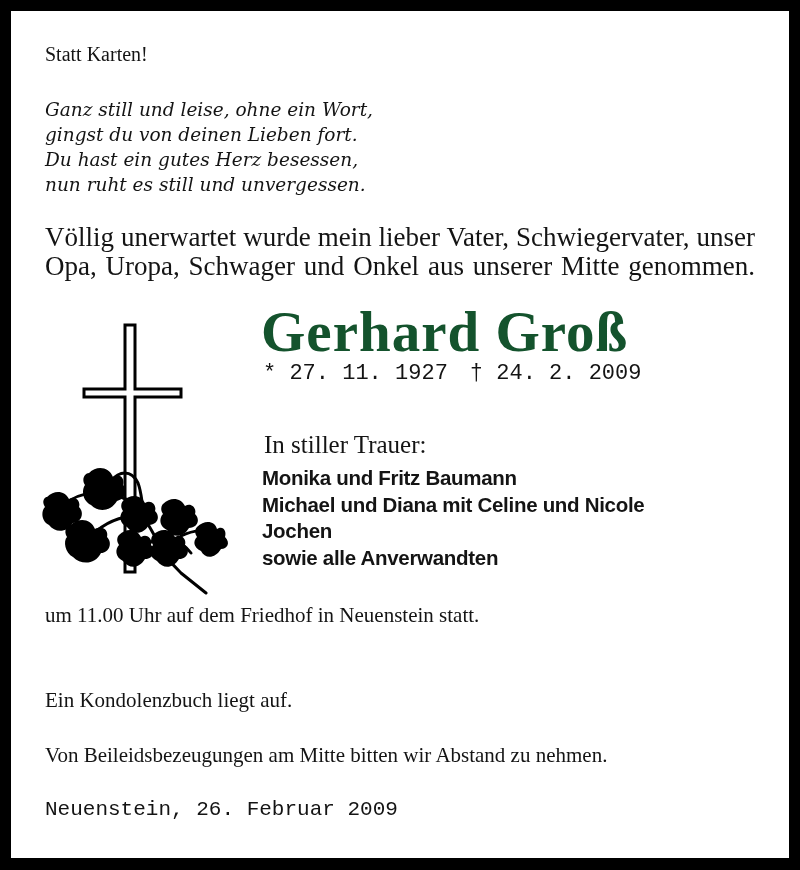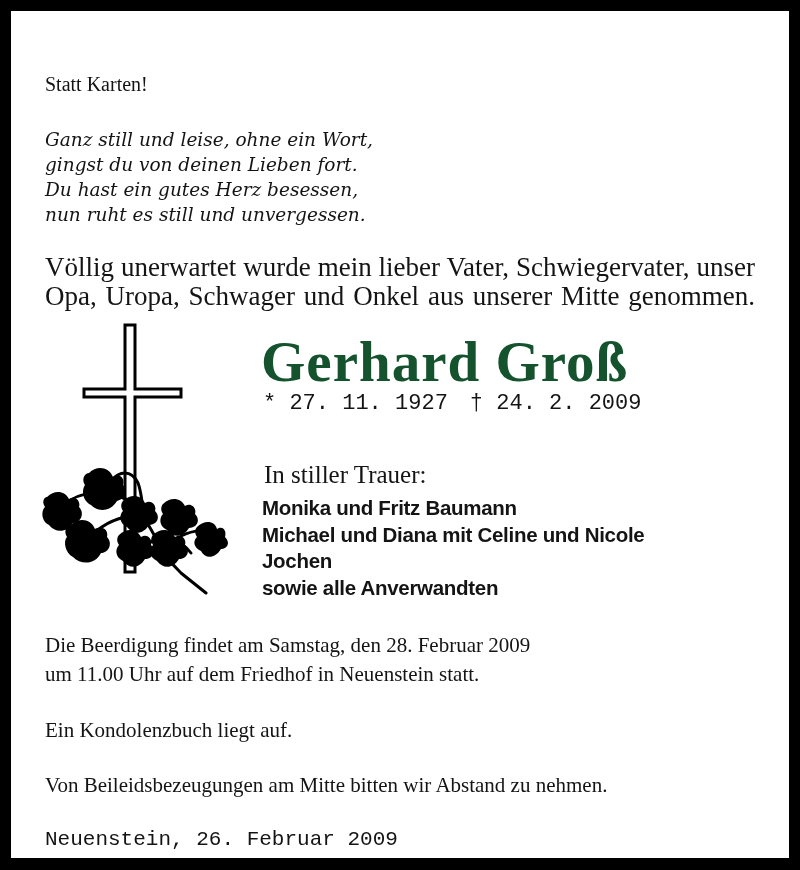--- a/index.html
+++ b/index.html
@@ -6,21 +6,21 @@
   body {
     width: 800px; height: 870px; background: #000;
     position: relative; overflow: hidden;
     font-family: "DejaVu Serif", "Liberation Serif", serif;
     color: #141414;
   }
   .card {
     position: absolute; left: 11px; top: 11px;
     width: 778px; height: 847px; background: #fff;
   }
-  .t { position: absolute; white-space: nowrap; margin-top: 30px; }
+  .t { position: absolute; white-space: nowrap; }
   .statt { left: 34px; top: 32px; font-size: 20px; font-family: "Liberation Serif", serif; }
   .poem { left: 34px; top: 86px; font-size: 18.5px; font-style: italic; line-height: 25px; font-family: "DejaVu Serif", serif; font-weight: 300;}
   .poem div { white-space: nowrap; }
   .intro { left: 34px; top: 212px; width: 710px; font-size: 27px; line-height: 29px; font-family: "Liberation Serif", serif; white-space: normal; text-align: justify; text-align-last: justify; }
   .intro div { text-align: justify; text-align-last: justify; }
   .name { left: 250px; top: 288px; font-size: 57px; font-weight: bold; font-family: "Liberation Serif", serif; letter-spacing: 1px; color: #14532d;}
   .dates { left: 252px; top: 350px; font-size: 22px; font-family: Liberation Mono, monospace; }
   .dates .sep { display: inline-block; width: 22px; }
   .trauer { left: 253px; top: 420px; font-size: 25px; font-family: "Liberation Serif", serif; }
   .names { left: 251px; top: 454px; font-size: 20.5px; font-weight: bold; line-height: 26.5px; font-family: Liberation Sans, sans-serif; }
@@ -87,20 +87,19 @@
   <div class="t trauer">In stiller Trauer:</div>
 
   <div class="t names">
     <div>Monika und Fritz Baumann</div>
     <div>Michael und Diana mit Celine und Nicole</div>
     <div>Jochen</div>
     <div>sowie alle Anverwandten</div>
   </div>
 
   <div class="t burial">
-    <div>Die Beerdigung findet am Samstag, den 28. Februar 2009</div>
     <div>um 11.00 Uhr auf dem Friedhof in Neuenstein statt.</div>
   </div>
 
   <div class="t kondol">Ein Kondolenzbuch liegt auf.</div>
   <div class="t beileid">Von Beileidsbezeugungen am Mitte bitten wir Abstand zu nehmen.</div>
   <div class="t place">Neuenstein, 26. Februar 2009</div>
 </div>
 
 </body></html>

